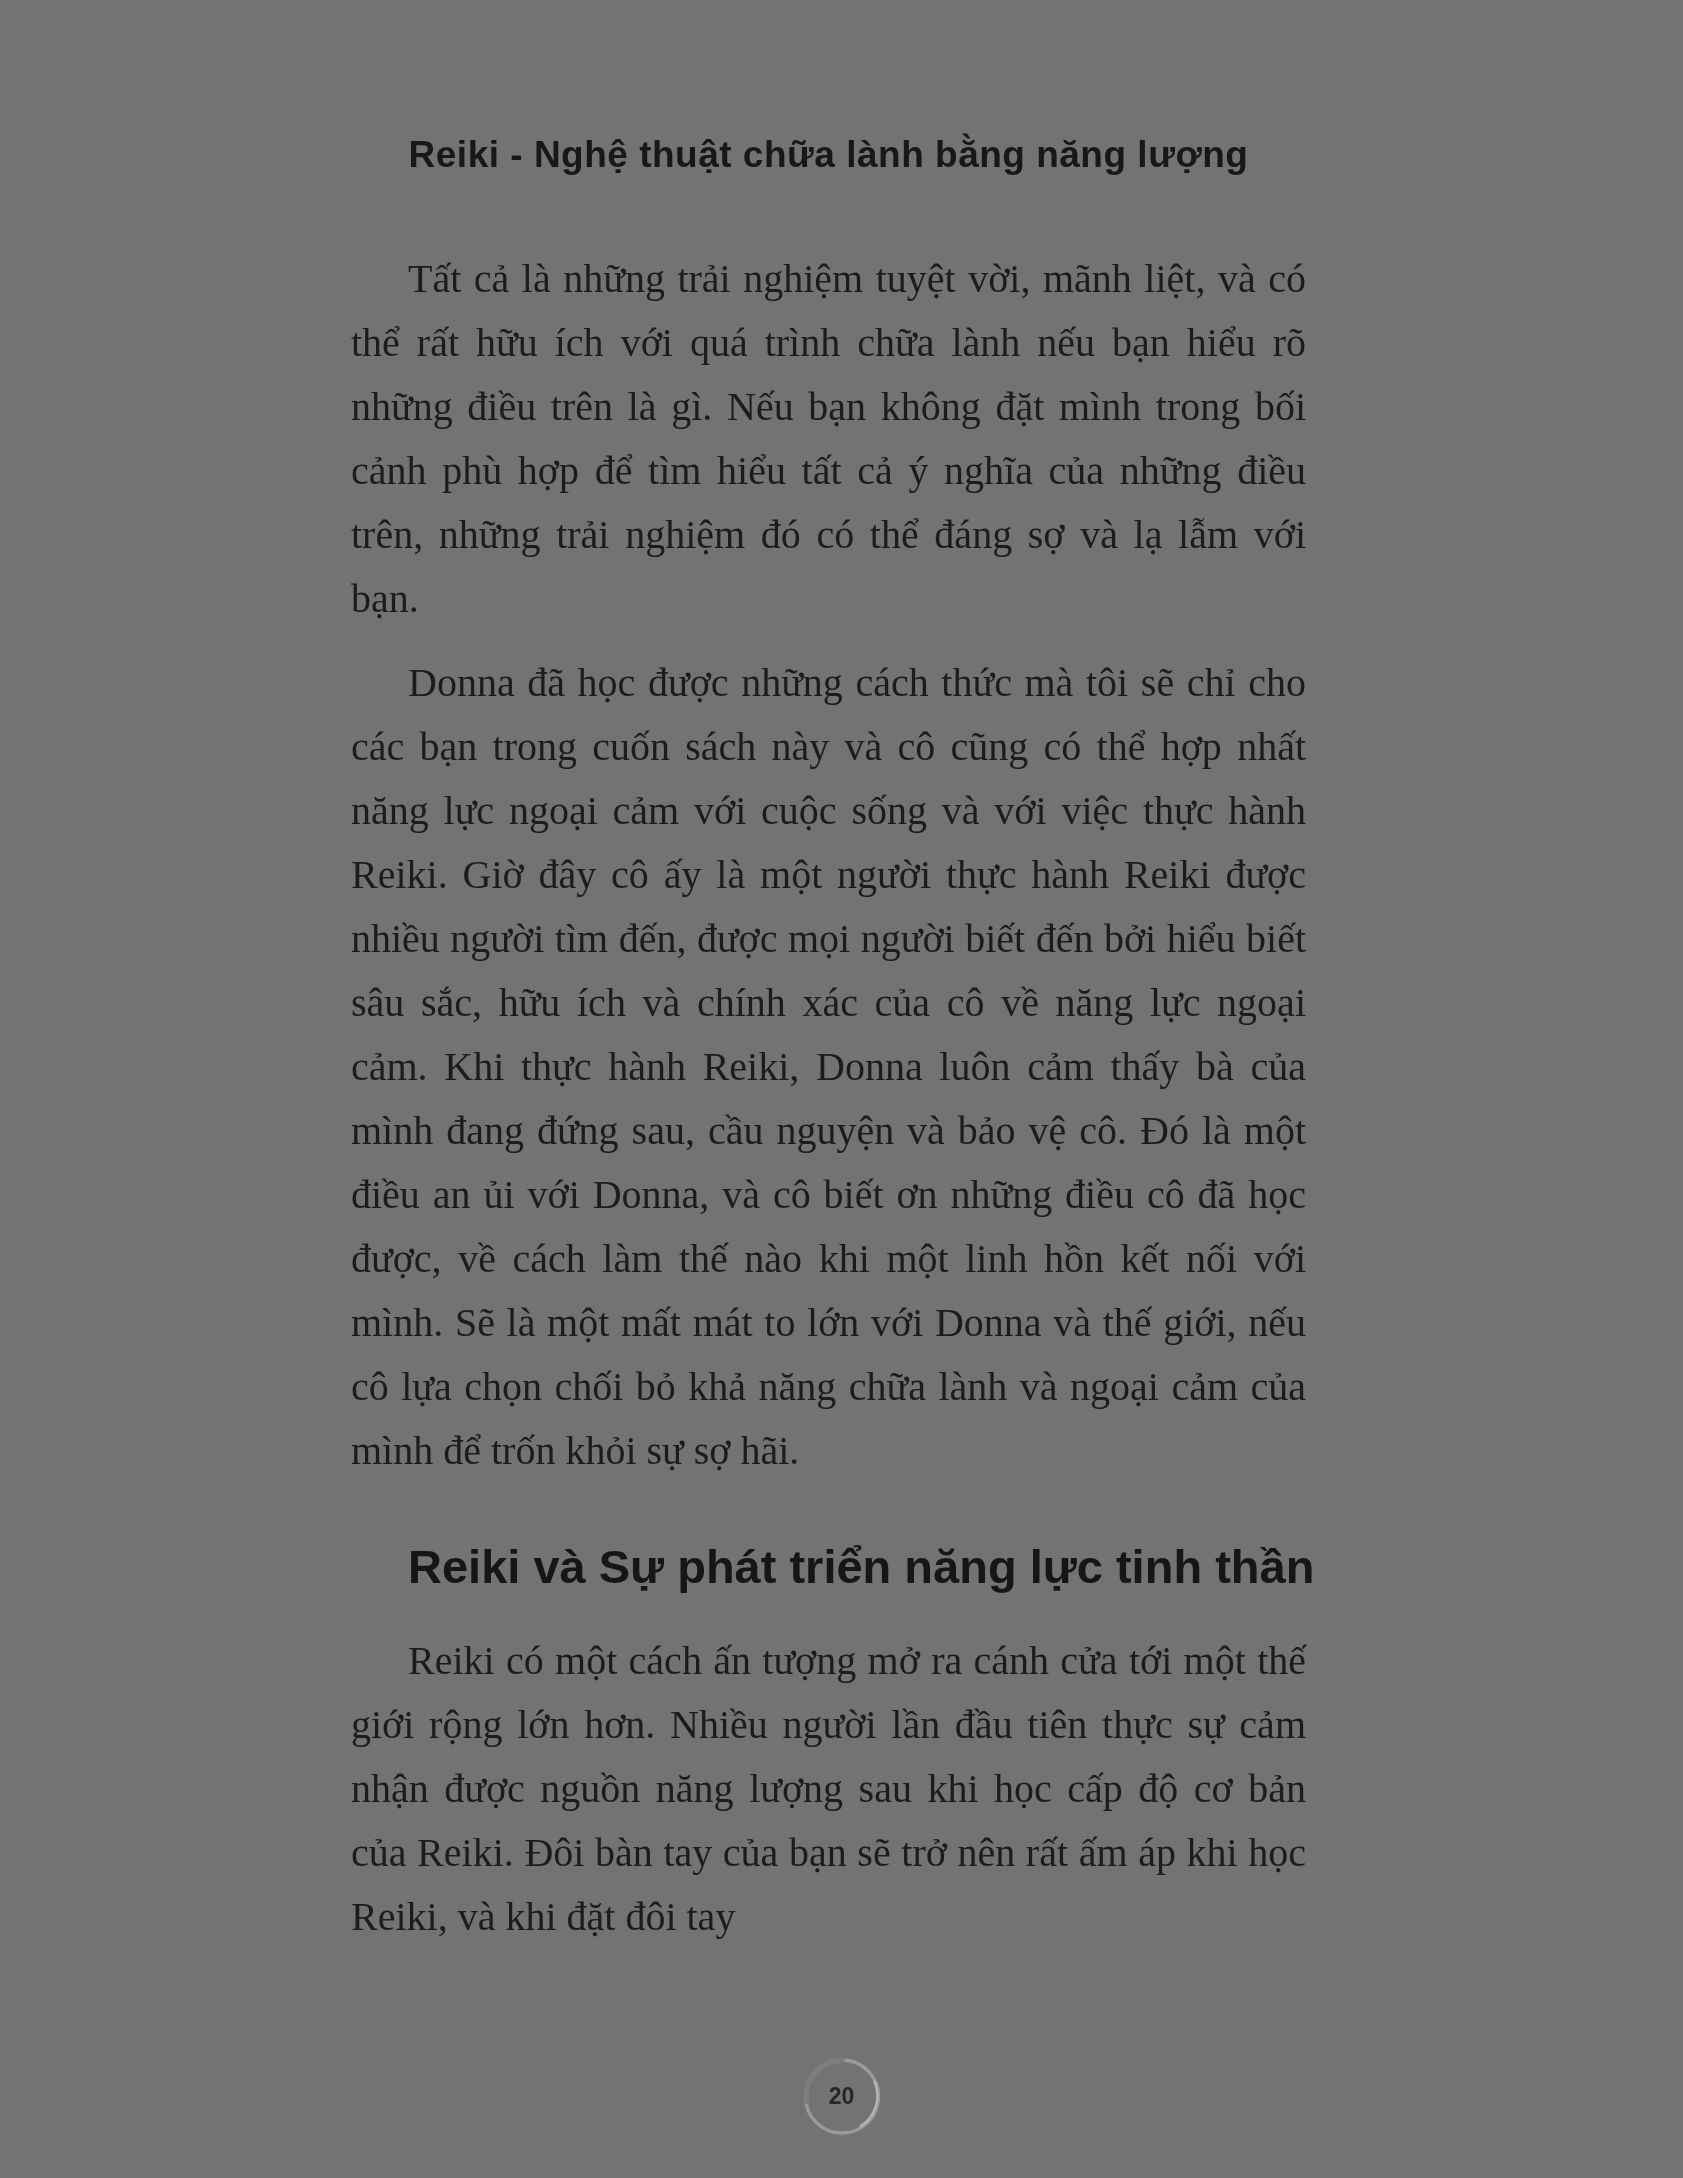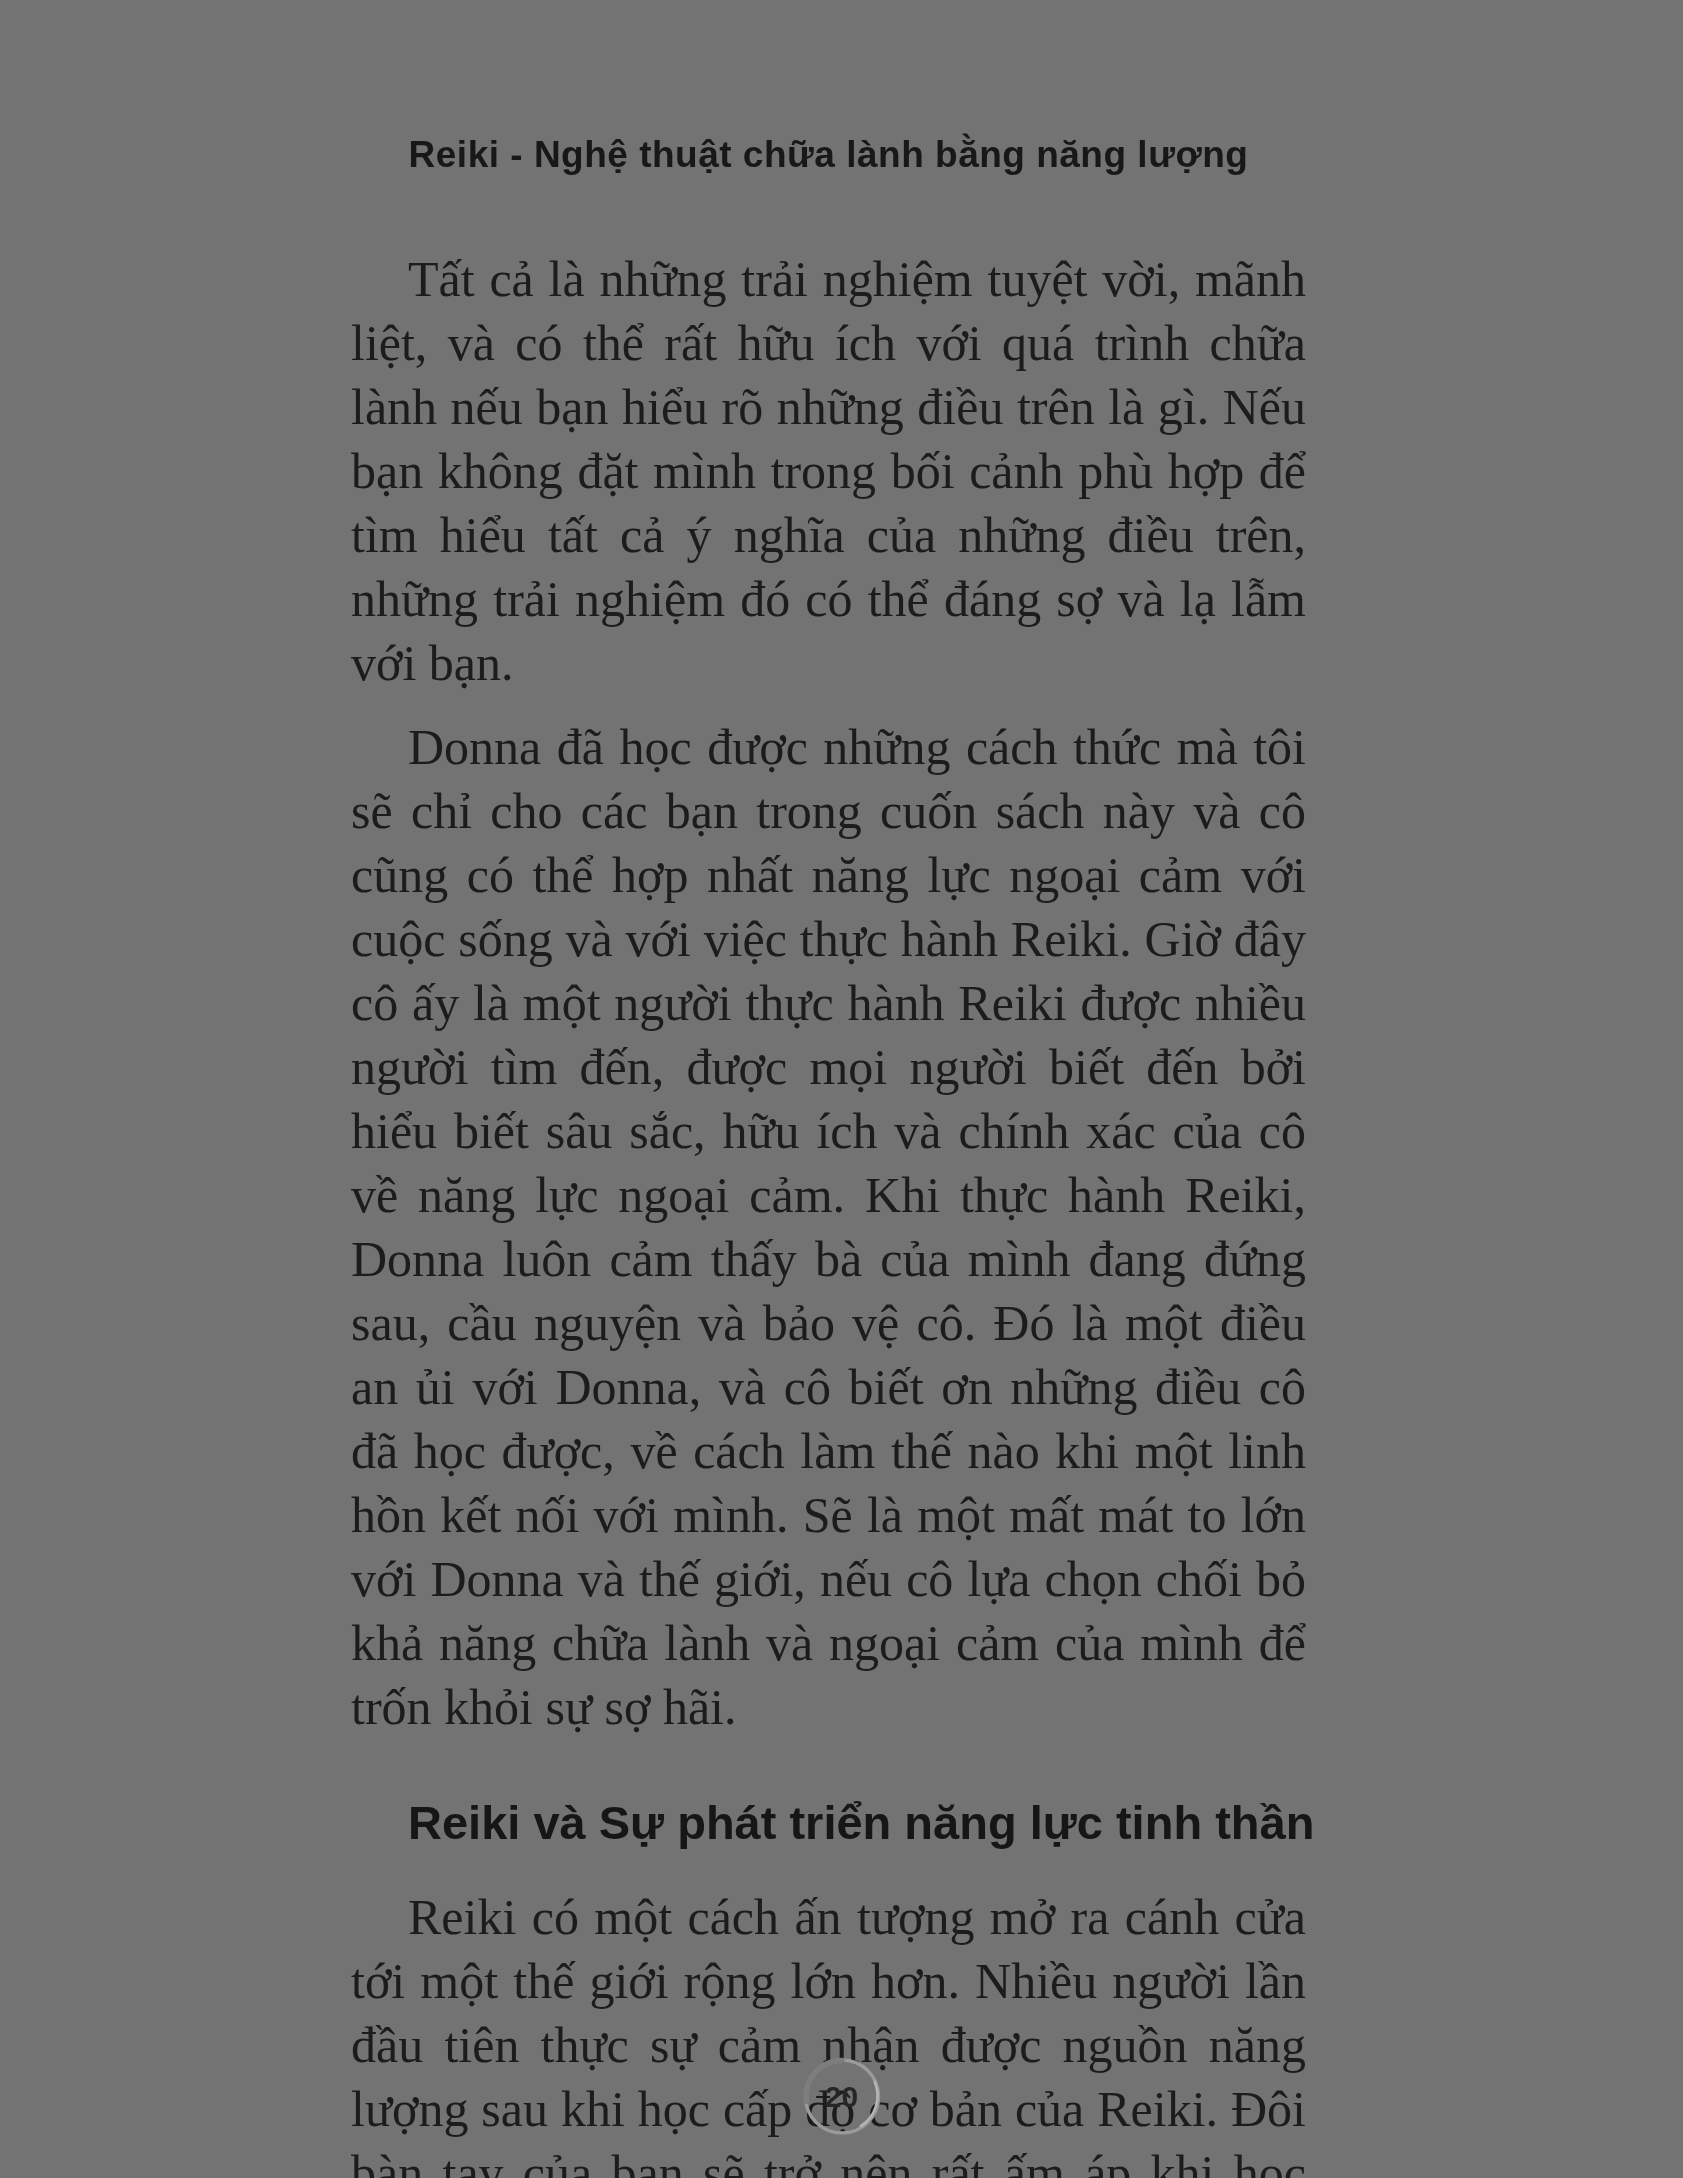--- a/index.html
+++ b/index.html
@@ -26,21 +26,21 @@
     font-family: "Liberation Sans", sans-serif;
     font-weight: 700;
     font-size: 37px;
     letter-spacing: 0.5px;
     text-align: center;
     color: #181818;
     margin: 0 0 71px 0;
     white-space: nowrap;
   }
   p.body-para {
-    font-size: 50px;
+    font-size: 40px;
     line-height: 64px;
     text-align: justify;
     text-indent: 57px;
     margin: 0 0 20px 0;
     color: #1c1c1c;
   }
   h2.section-heading {
     font-family: "Liberation Sans", sans-serif;
     font-weight: 700;
     font-size: 47px;
@@ -68,21 +68,21 @@
     position: absolute;
     left: 0;
     top: 0;
     width: 85px;
     height: 85px;
     display: flex;
     align-items: center;
     justify-content: center;
     font-family: "Liberation Sans", sans-serif;
     font-weight: 700;
-    font-size: 30px;
+    font-size: 23px;
     color: #262626;
   }
 </style>
 </head>
 <body>
 
 <div class="page">
 
   <div class="content">
 

